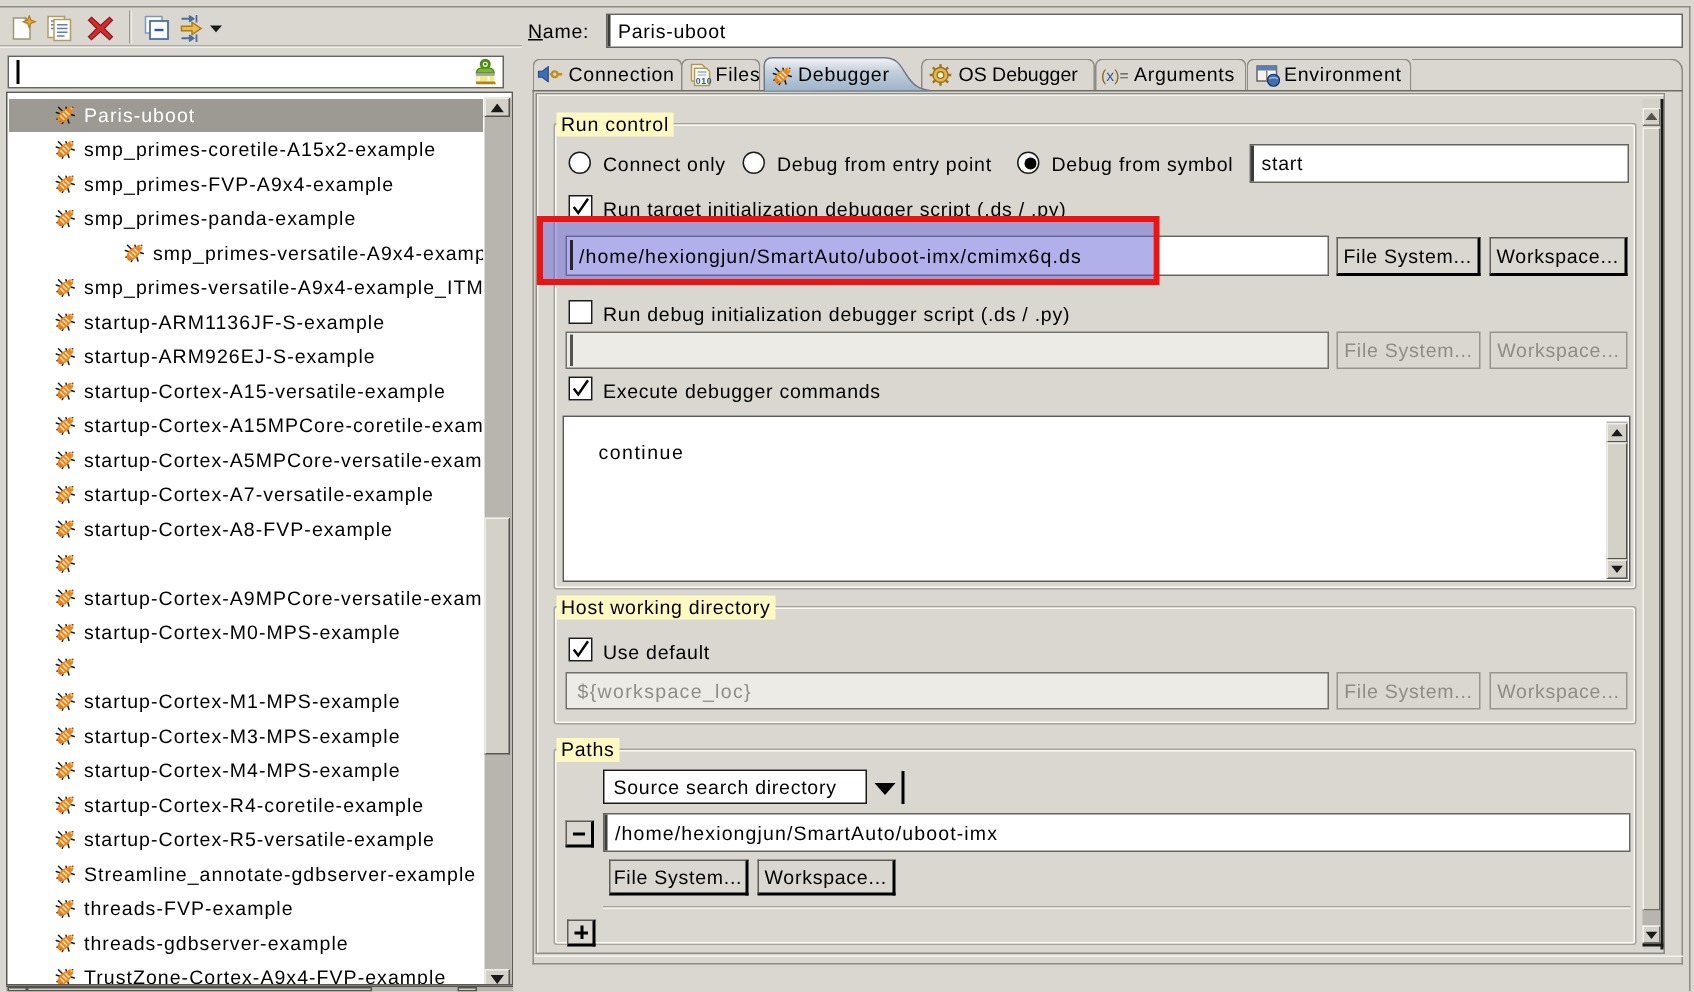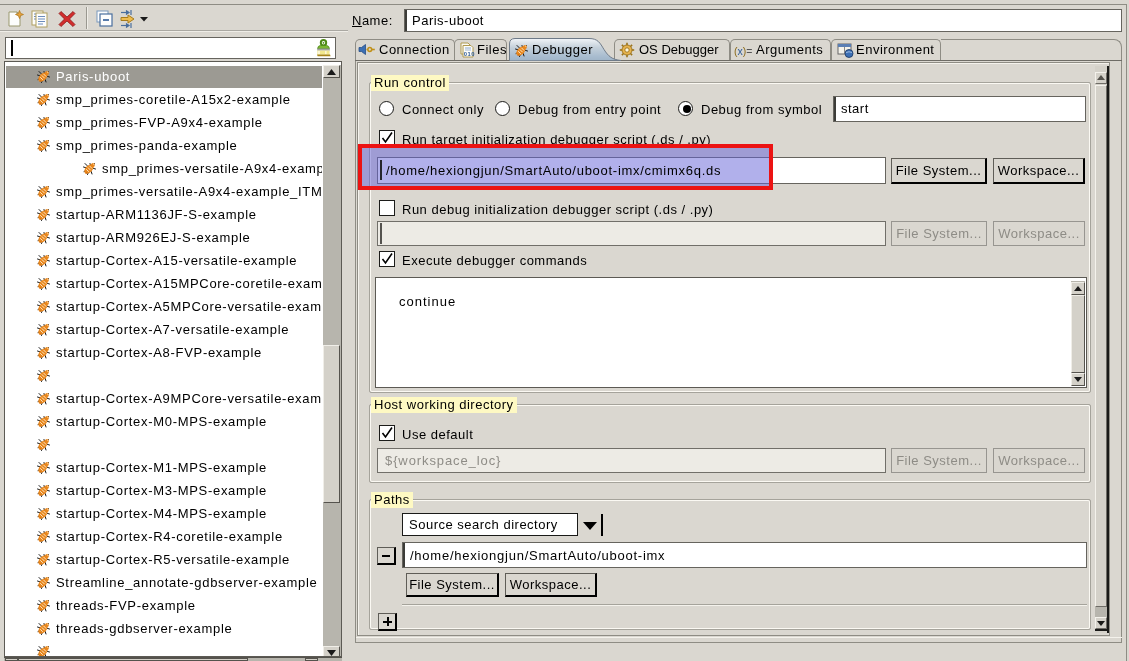--- a/index.html
+++ b/index.html
@@ -712,20 +712,21 @@
 <ellipse cx="7" cy="7" rx="5.7" ry="3.4" fill="#e8871e" transform="rotate(-45 7 7)"></ellipse>
 <g stroke="#fbe3c0" stroke-width="1">
 <line x1="4.2" y1="7.2" x2="6.8" y2="9.8"></line>
 <line x1="5.8" y1="5.4" x2="8.6" y2="8.2"></line>
 <line x1="7.4" y1="3.8" x2="10.2" y2="6.6"></line>
 </g>
 <path d="M3.2 11.2 L5.2 9.8 L4.4 12 Z" fill="#c96a10"></path>
 <circle cx="11" cy="3" r="1.9" fill="#e8871e"></circle>
 <circle cx="11.7" cy="2.3" r="0.7" fill="#f8c888"></circle>
 </svg>
+        <div class="rowtxt">TrustZone-Cortex-A9x4-FVP-example</div>
       </div>
 </div>
 
 <div class="abs" style="left:317px;top:0;width:19px;height:594px;background:#fff;"></div>
 <div class="abs" style="left:318px;top:3px;width:18px;height:591px;background:#b7b5ad;"></div>
 <div class="abs" style="left:318px;top:3px;width:17px;height:13px;background:#d4d1c9;border:1px solid #55534d;border-top-color:#f0eee8;border-left-color:#f0eee8;"></div>
 <svg class="abs" style="left:322px;top:7px;" width="9" height="6" viewBox="0 0 9 6">
       <path d="M4.5 0 L9 6 L0 6 Z" fill="#1a1a1a"></path>
     </svg>
 <div class="abs" style="left:318px;top:283px;width:17px;height:158px;background:#d4d1c9;border:1px solid #55534d;border-top-color:#f0eee8;border-left-color:#f0eee8;"></div>

